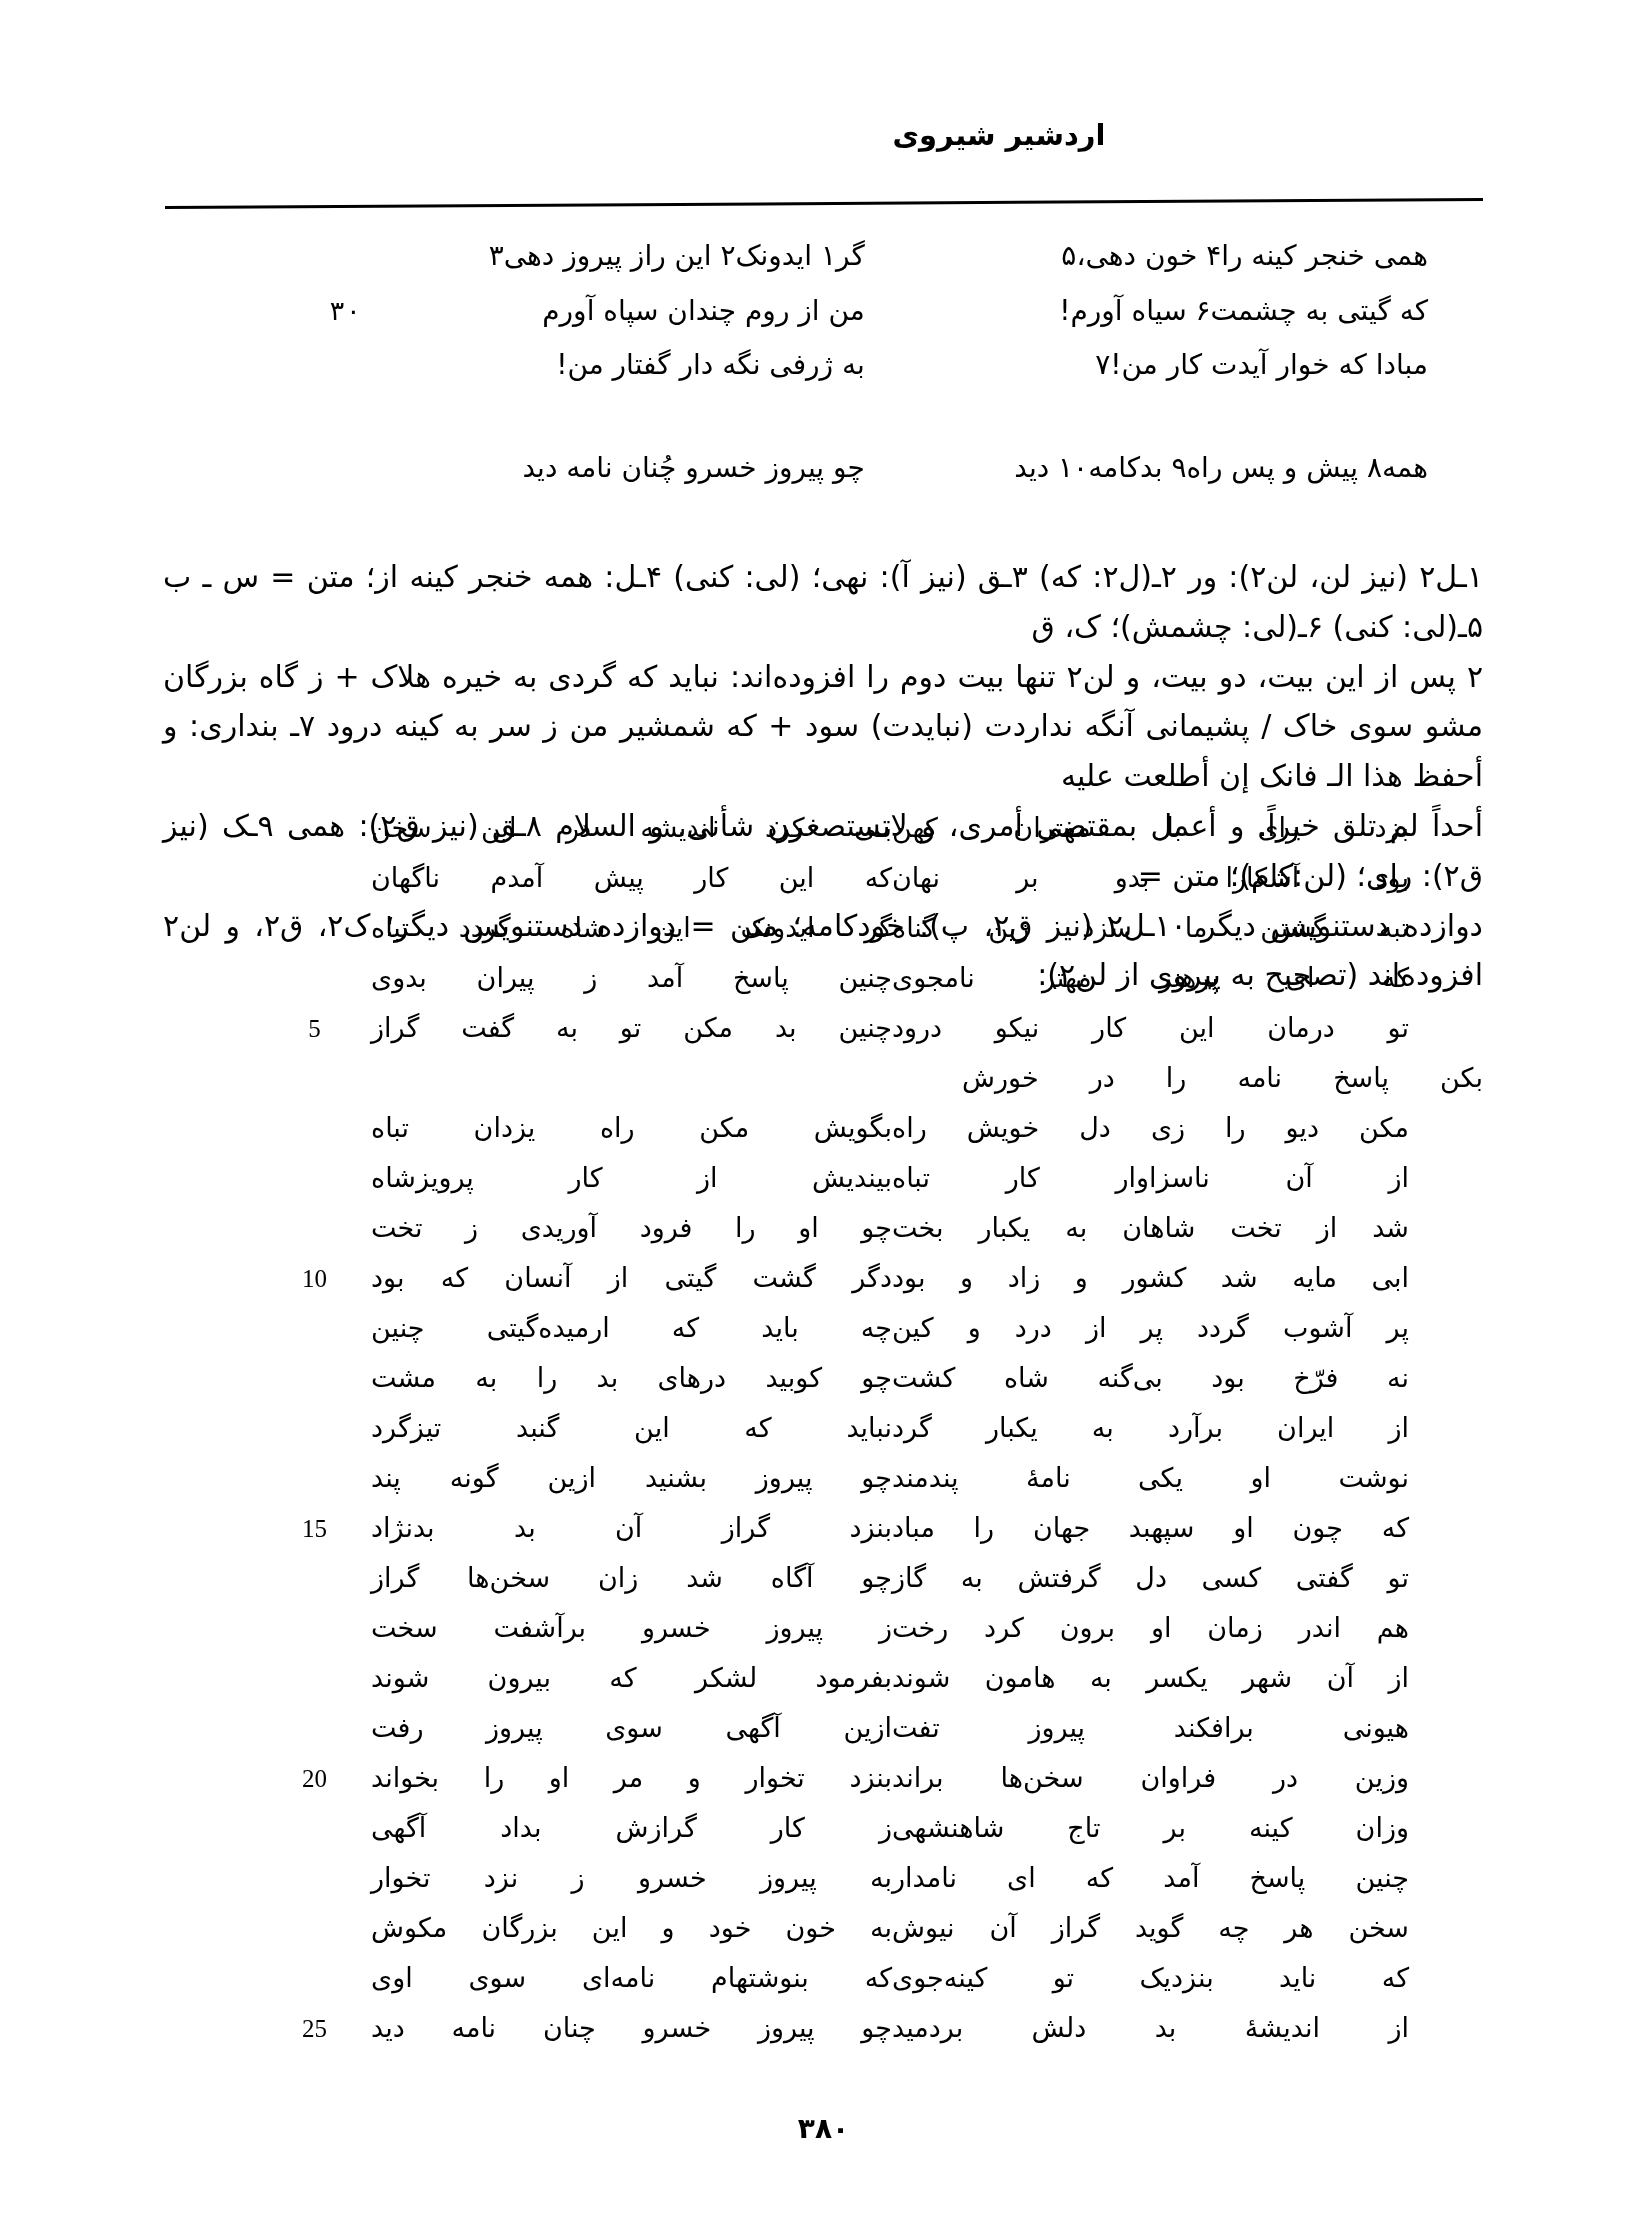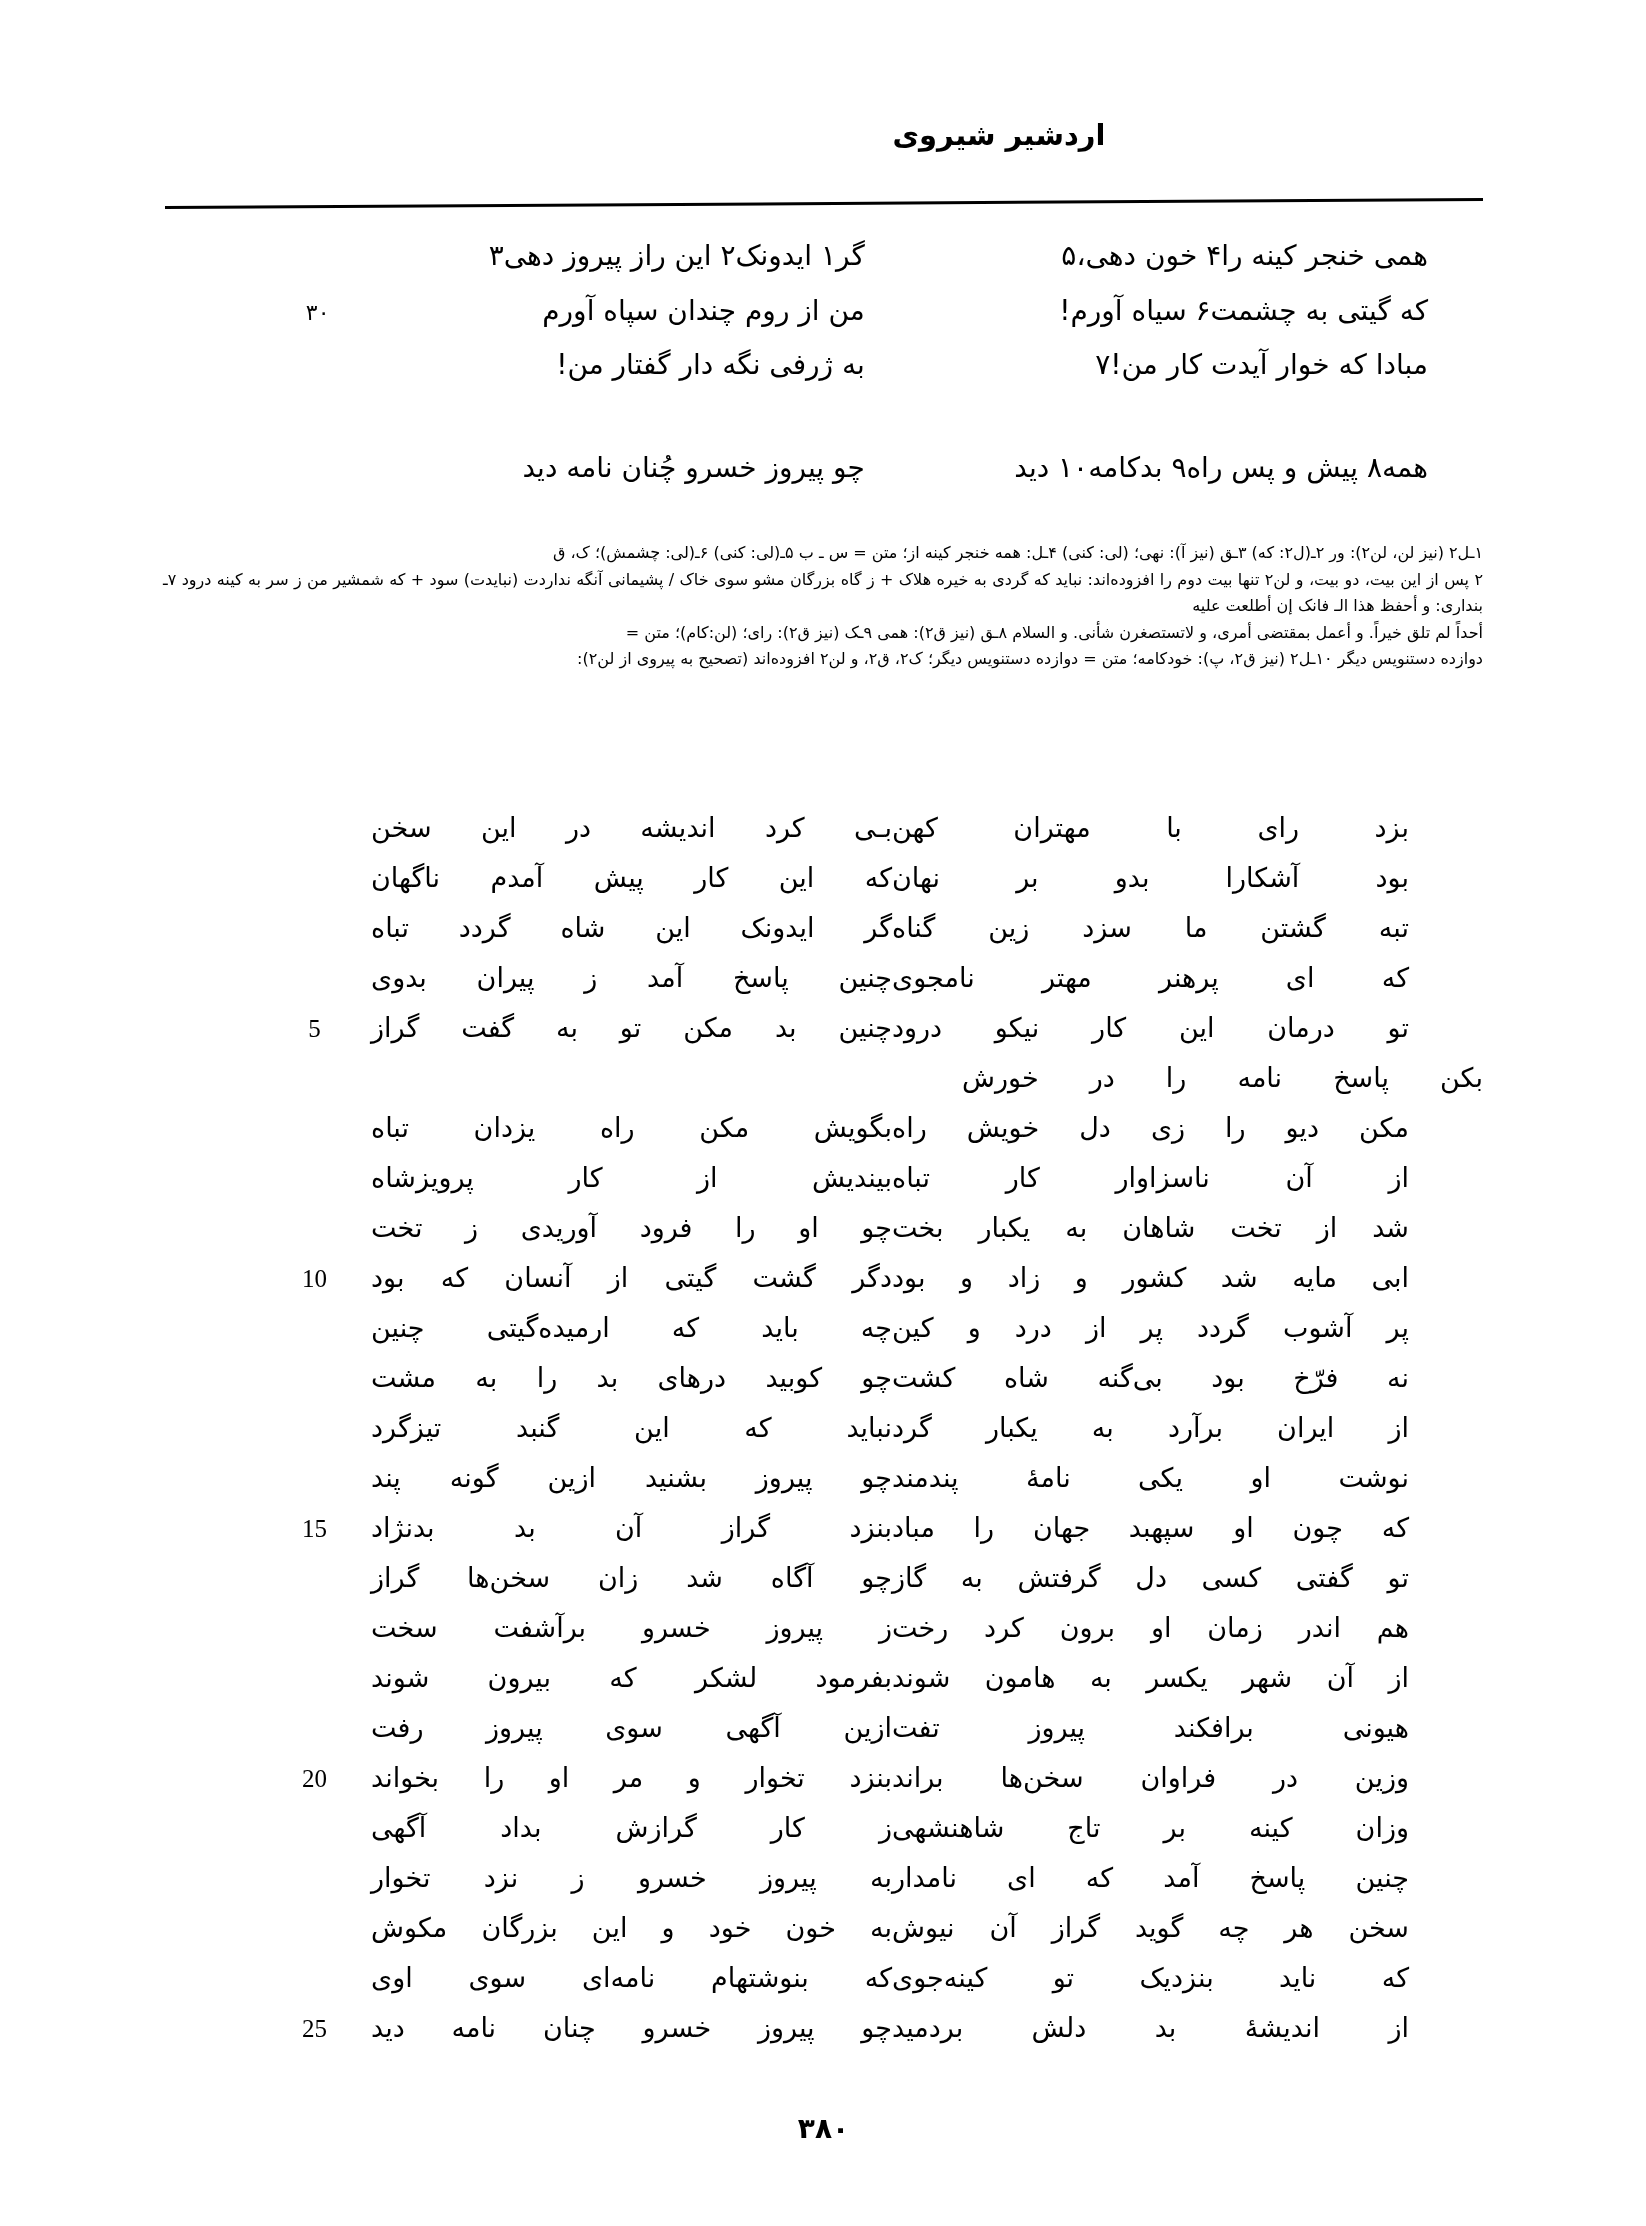--- a/index.html
+++ b/index.html
@@ -59,23 +59,24 @@
   }
   .vrow {
     display: flex;
     flex-direction: row;
     align-items: baseline;
     margin-bottom: 9.2px;
   }
   .vnum {
     width: 79px;
     flex: 0 0 79px;
-    font-size: 22px;
-    text-align: left;
+    font-size: 27px;
+    text-align: center;
     padding-top: 3.7px;
+    font-family: Liberation Mono, monospace;
   }
   .hemistich {
     font-size: 28px;
     line-height: 1.62;
     white-space: nowrap;
   }
   .top-verses .h-right {
     width: 480px;
     flex: 0 0 480px;
     text-align: right;
@@ -85,25 +86,25 @@
     width: 554px;
     flex: 0 0 554px;
     text-align: right;
     padding-right: 55px;
   }
   .gap-row { height: 48px; }
 
   
   .apparatus {
     position: absolute;
-    top: 540px;
+    top: 552px;
     right: 164px;
     width: 1320px;
     direction: rtl;
-    font-size: 16px;
+    font-size: 30px;
     line-height: 1.66;
     text-align: justify;
     text-justify: inter-word;
   }
   .apparatus p { margin: 0; }
 
   
   .body-verses {
     position: absolute;
     top: 812px;

